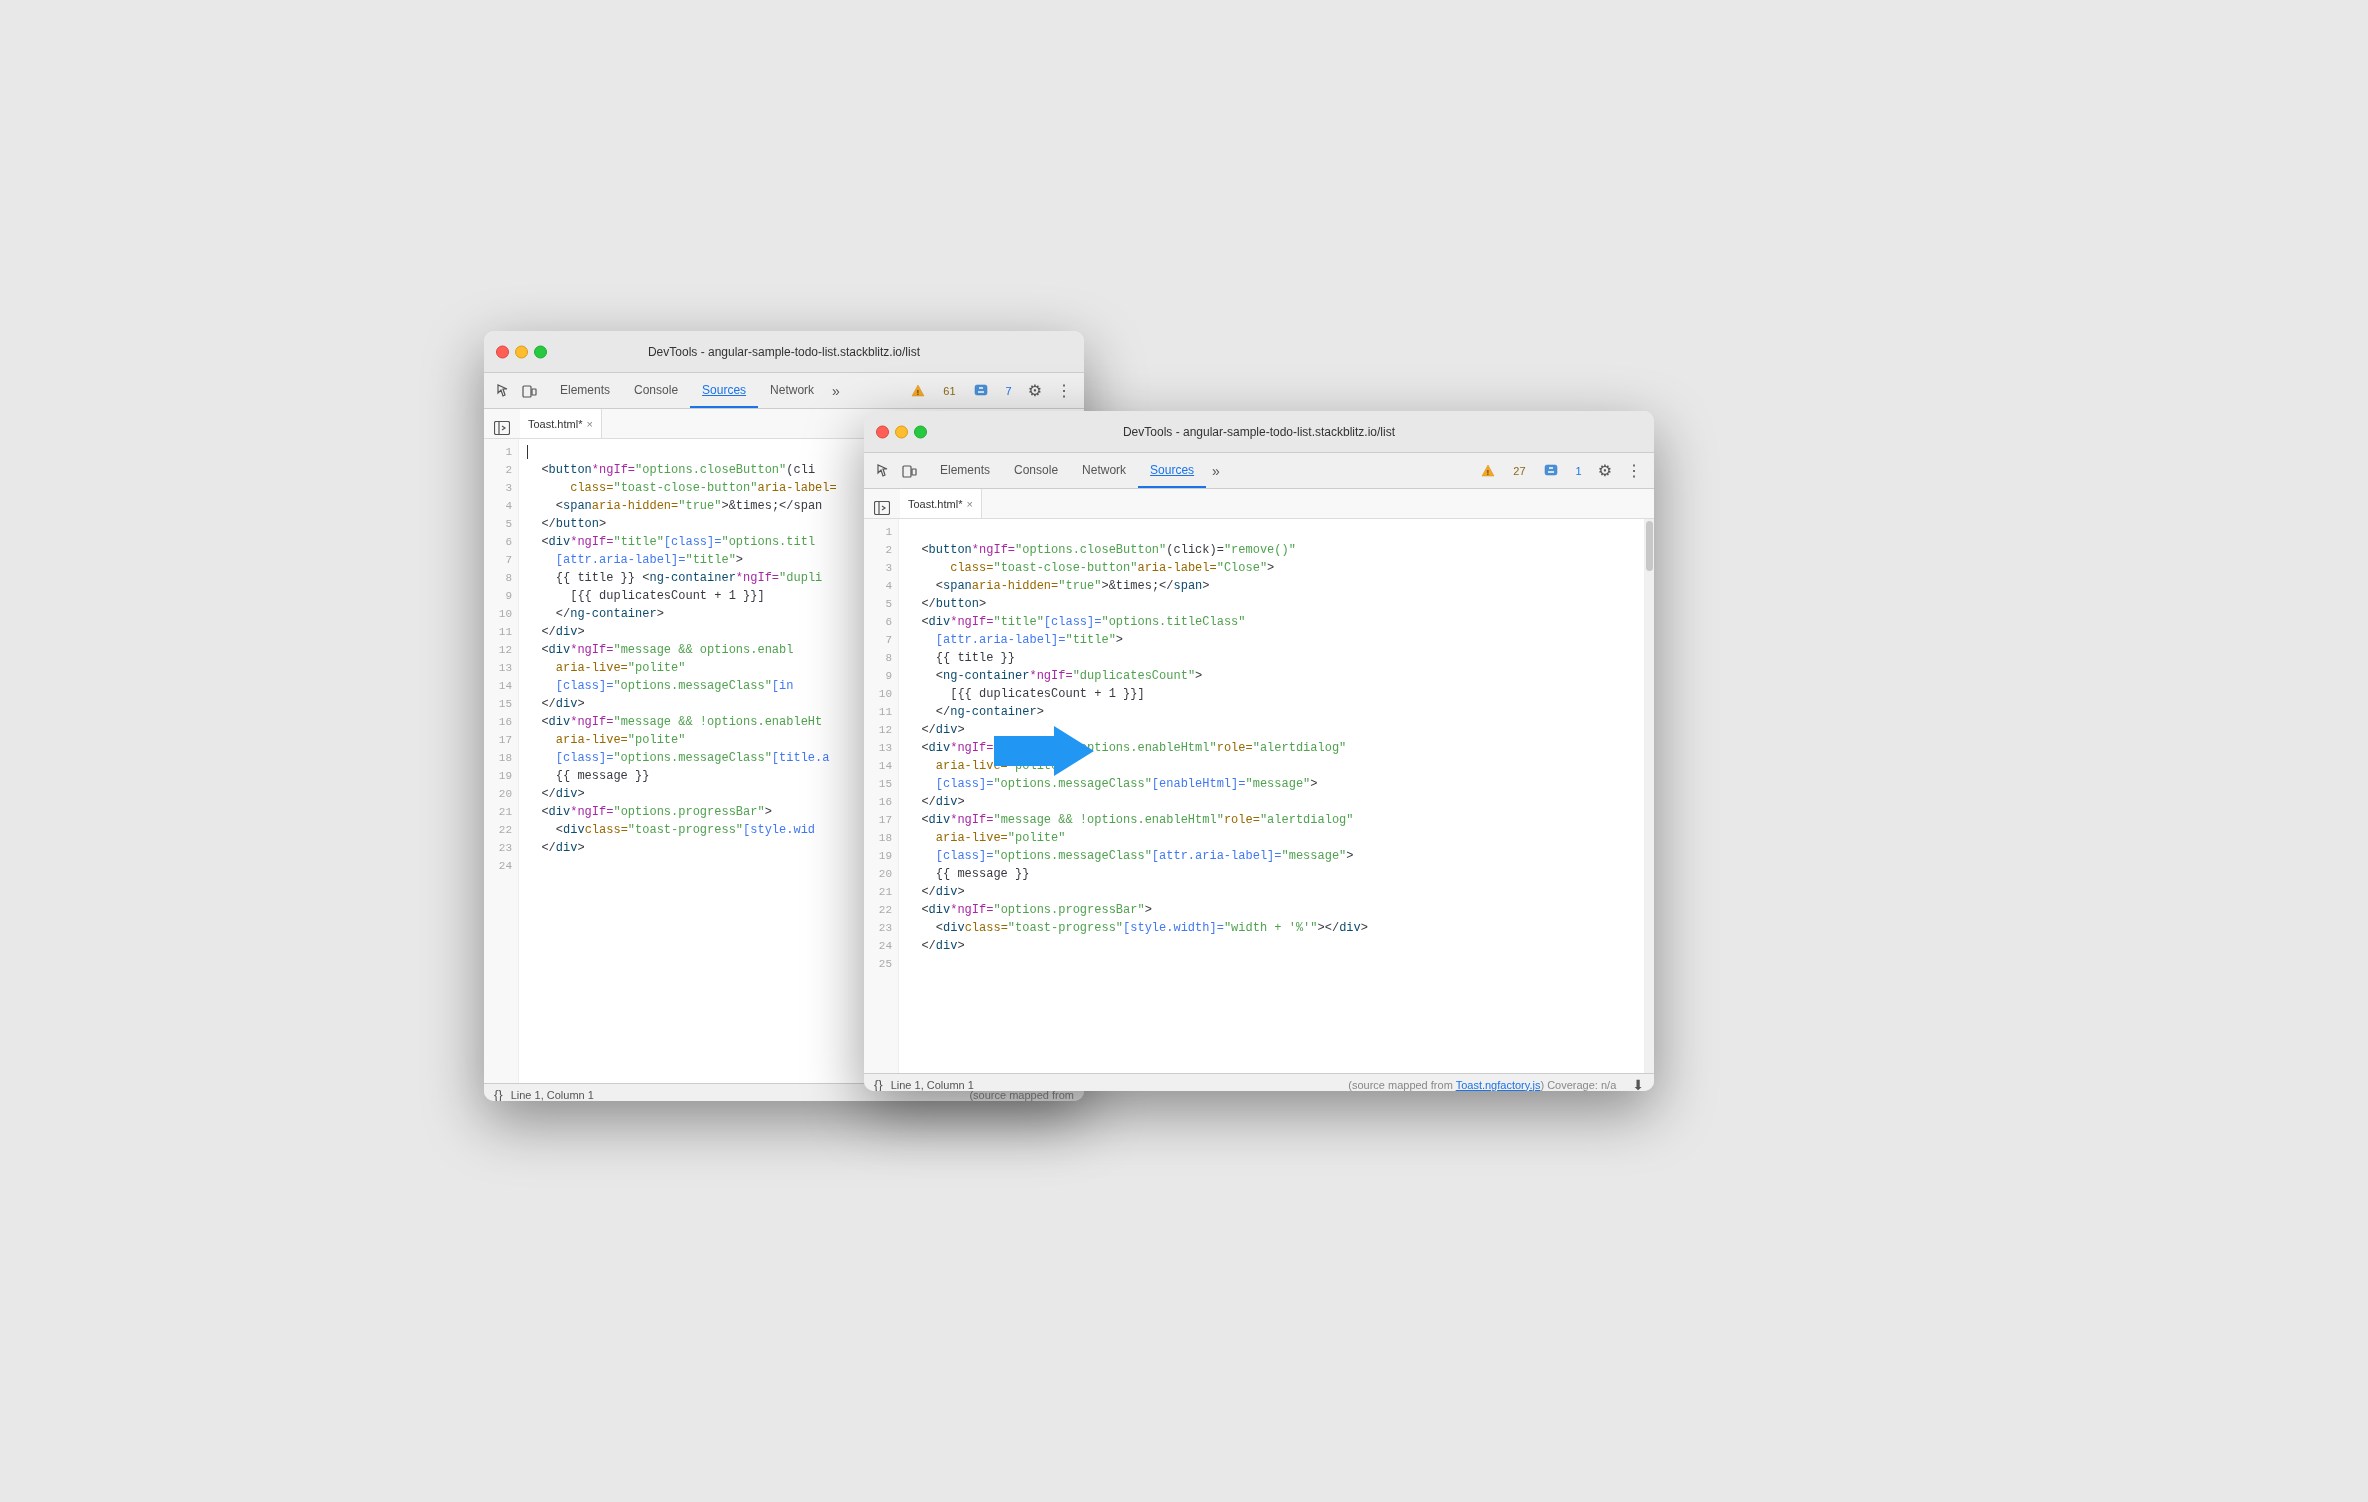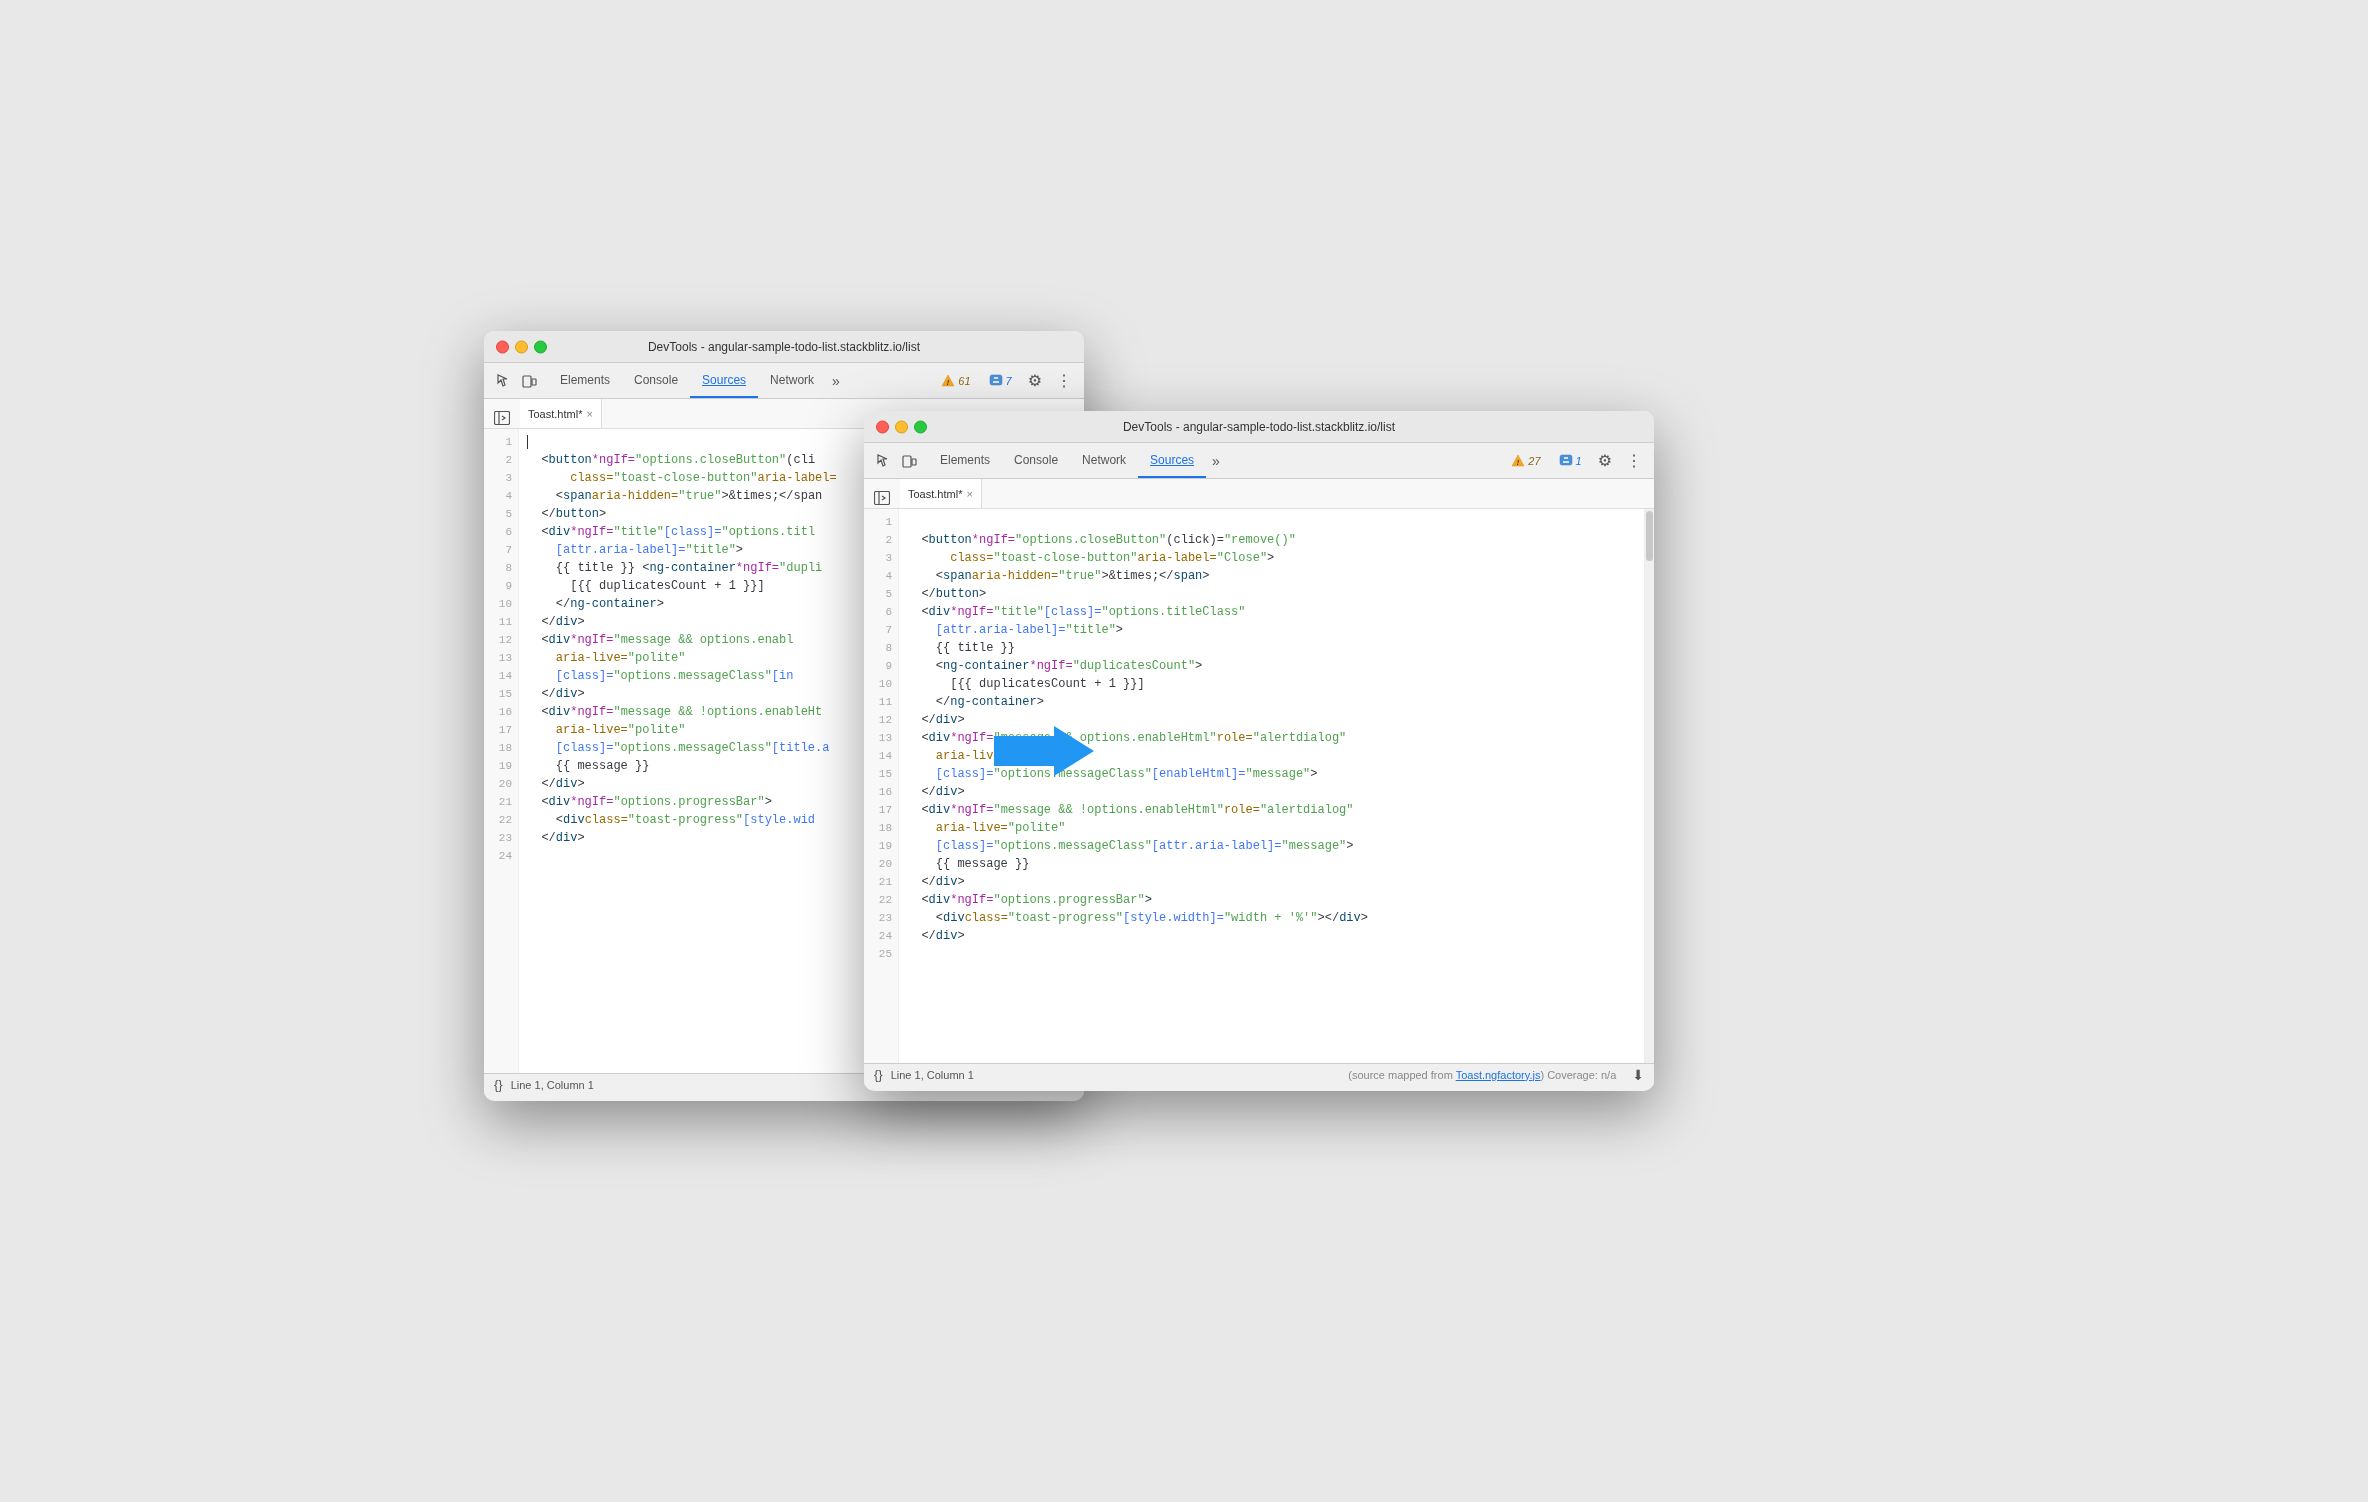--- a/index.html
+++ b/index.html
@@ -42,21 +42,21 @@
     .window-front {
       top: 110px;
       left: 380px;
       width: 790px;
       height: 680px;
       z-index: 3;
     }
 
     
     .titlebar {
-      height: 32px;
+      height: 42px;
       background: #e8e8e8;
       display: flex;
       align-items: center;
       justify-content: center;
       position: relative;
       border-bottom: 1px solid #ccc;
     }
 
     .titlebar-title {
       font-size: 12px;
@@ -148,26 +148,25 @@
     .toolbar-right {
       display: flex;
       align-items: center;
       gap: 6px;
       margin-left: auto;
     }
 
     .badge {
       display: flex;
       align-items: center;
-      gap: 3px;
+      gap: 18px;
       font-size: 11px;
       padding: 2px 6px;
       border-radius: 3px;
       cursor: pointer;
-      font-style: italic;
     }
 
     .badge-warning {
       color: #8a6914;
     }
 
     .badge-info {
       color: #1a73e8;
     }
 

